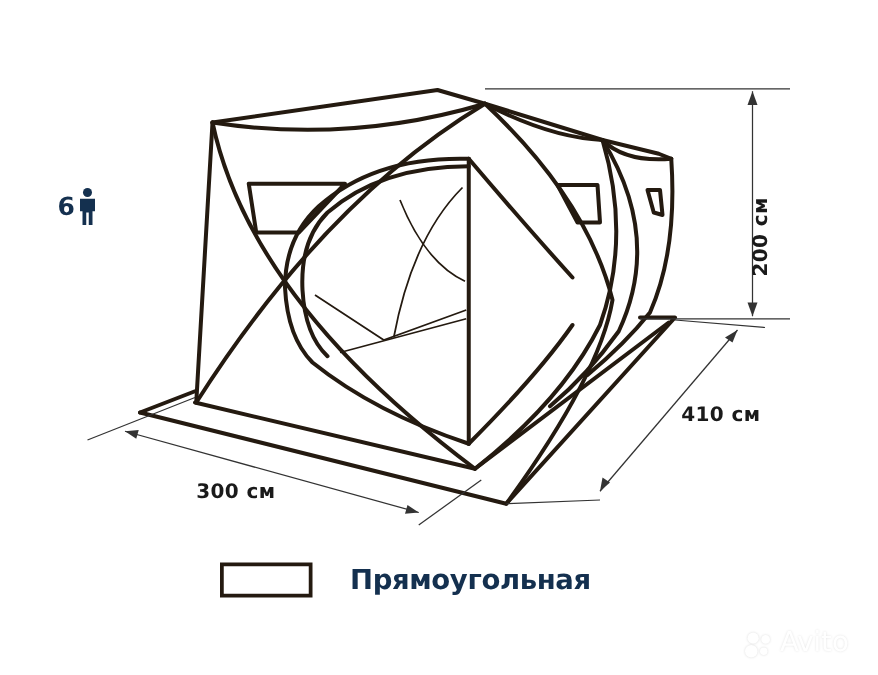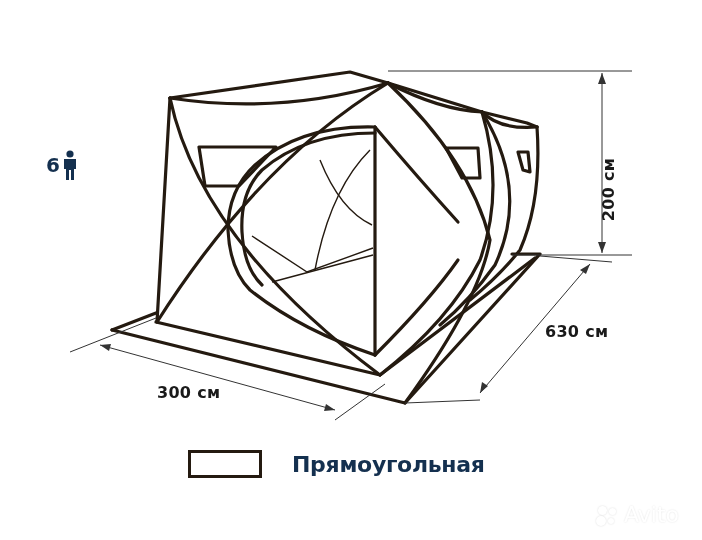--- a/index.html
+++ b/index.html
@@ -4,21 +4,21 @@
 <style>
   html, body { margin:0; padding:0; }
   body { width:702px; height:540px; background:#ffffff; position:relative; overflow:hidden; font-family:"Liberation Sans", sans-serif; }
   .canvas { position:absolute; left:0; top:0; width:702px; height:540px; }
   .label { position:absolute; font-family:"DejaVu Sans", sans-serif; font-weight:bold; color:#1a1a1a; white-space:nowrap; }
   .capacity { position:absolute; left:46px; top:150px; display:flex; align-items:center; }
   .capacity-num { font-family:"DejaVu Sans", sans-serif; font-weight:bold; font-size:20px; color:#14304f; margin-right:2px; }
   .dim-h { left:545px; top:322px; font-size:16px; letter-spacing:0.3px; }
   .dim-w { left:157px; top:383px; font-size:16px; letter-spacing:0.3px; }
   .dim-v { left:592px; top:180px; font-size:16px; letter-spacing:0.3px; transform:rotate(-90deg); transform-origin:center; width:80px; text-align:center; margin-left:-24px; }
-  .legend { position:absolute; left:188px; top:450px; display:flex; align-items:center; }
+  .legend { position:absolute; left:176px; top:450px; display:flex; align-items:center; }
   .legend-swatch { width:74px; height:28px; border:3px solid #241a10; box-sizing:border-box; background:#fff; margin-right:30px; }
   .legend-text { font-family:"DejaVu Sans", sans-serif; font-weight:bold; font-size:22px; color:#14304f; letter-spacing:-0.3px; }
   .watermark { position:absolute; left:596px; top:502px; display:flex; align-items:center; color:#ffffff; font-family:"DejaVu Sans", sans-serif; font-size:22px; text-shadow:0 0 2px rgba(0,0,0,0.12); }
   .wm-dots { position:relative; width:26px; height:22px; margin-right:2px; }
   .wm-dots span { position:absolute; border-radius:50%; background:#fff; box-shadow:0 0 2px rgba(0,0,0,0.15); }
 </style>
 </head>
 <body>
 
 <svg class="canvas" viewBox="0 0 702 540" xmlns="http://www.w3.org/2000/svg">
@@ -87,21 +87,21 @@
 
 <div class="capacity">
   <span class="capacity-num">6</span>
   <svg width="16" height="30" viewBox="0 0 16 30">
     <circle cx="8" cy="4" r="3.6" fill="#14304f"></circle>
     <path d="M2,9 h12 v10 h-2 v11 h-3 v-10 h-2 v10 h-3 v-11 h-2 z" fill="#14304f"></path>
   </svg>
 </div>
 
 <div class="label dim-v">200 см</div>
-<div class="label dim-h">630 см</div>
+<div class="label dim-h">410 см</div>
 <div class="label dim-w">300 см</div>
 
 <div class="legend">
   <div class="legend-swatch"></div>
   <div class="legend-text">Прямоугольная</div>
 </div>
 
 <div class="watermark">
   <div class="wm-dots">
     <span style="left:2px;top:2px;width:9px;height:9px;"></span>

